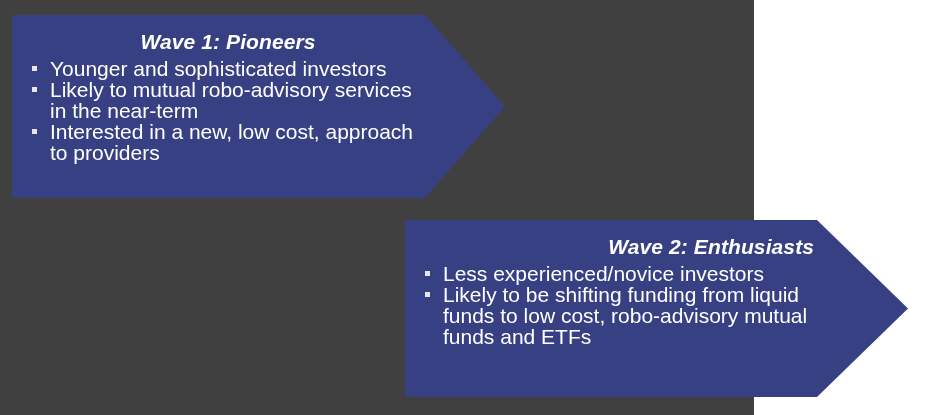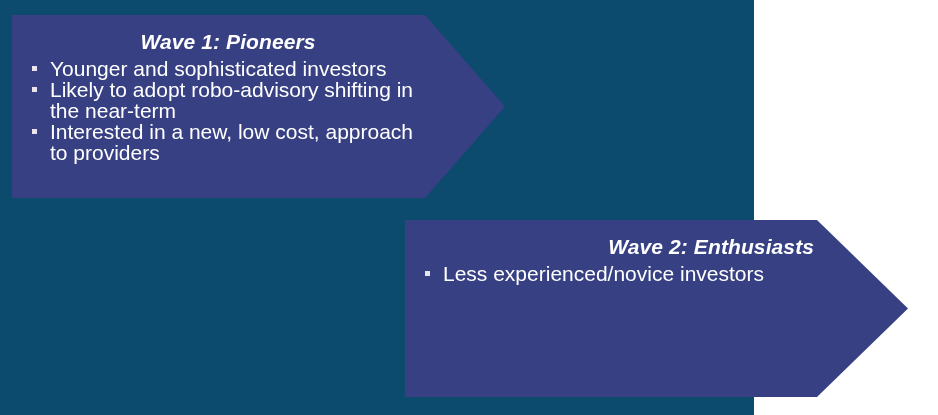--- a/index.html
+++ b/index.html
@@ -11,21 +11,21 @@
     width: 938px;
     height: 415px;
     background: #ffffff;
     font-family: "Liberation Sans", sans-serif;
     overflow: hidden;
   }
   #stage {
     position: relative;
     width: 754px;
     height: 415px;
-    background: #0c4a6e;
+    background: #404040;
   }
 
   .arrow-block {
     position: absolute;
   }
 
   .arrow-shape {
     position: absolute;
     inset: 0;
     background: #374083;
@@ -125,36 +125,40 @@
     <div class="arrow-shape"></div>
     <div class="arrow-content">
       <div class="wave-title">Wave 1: Pioneers</div>
       <ul class="bullet-list">
         <li class="bullet-item">
           <span class="bullet-marker"></span>
           <span class="bullet-text">Younger and sophisticated investors</span>
         </li>
         <li class="bullet-item">
           <span class="bullet-marker"></span>
-          <span class="bullet-text">Likely to adopt robo-advisory shifting in the near-term</span>
+          <span class="bullet-text">Likely to mutual robo-advisory services in the near-term</span>
         </li>
         <li class="bullet-item">
           <span class="bullet-marker"></span>
           <span class="bullet-text">Interested in a new, low cost, approach to providers</span>
         </li>
       </ul>
     </div>
   </div>
 
   <div class="arrow-block" id="arrow-wave-2">
     <div class="arrow-shape"></div>
     <div class="arrow-content">
       <div class="wave-title">Wave 2: Enthusiasts</div>
       <ul class="bullet-list">
         <li class="bullet-item">
           <span class="bullet-marker"></span>
           <span class="bullet-text">Less experienced/novice investors</span>
         </li>
+        <li class="bullet-item">
+          <span class="bullet-marker"></span>
+          <span class="bullet-text">Likely to be shifting funding from liquid funds to low cost, robo-advisory mutual funds and ETFs</span>
+        </li>
       </ul>
     </div>
   </div>
 
 </div>
 
 </body></html>

